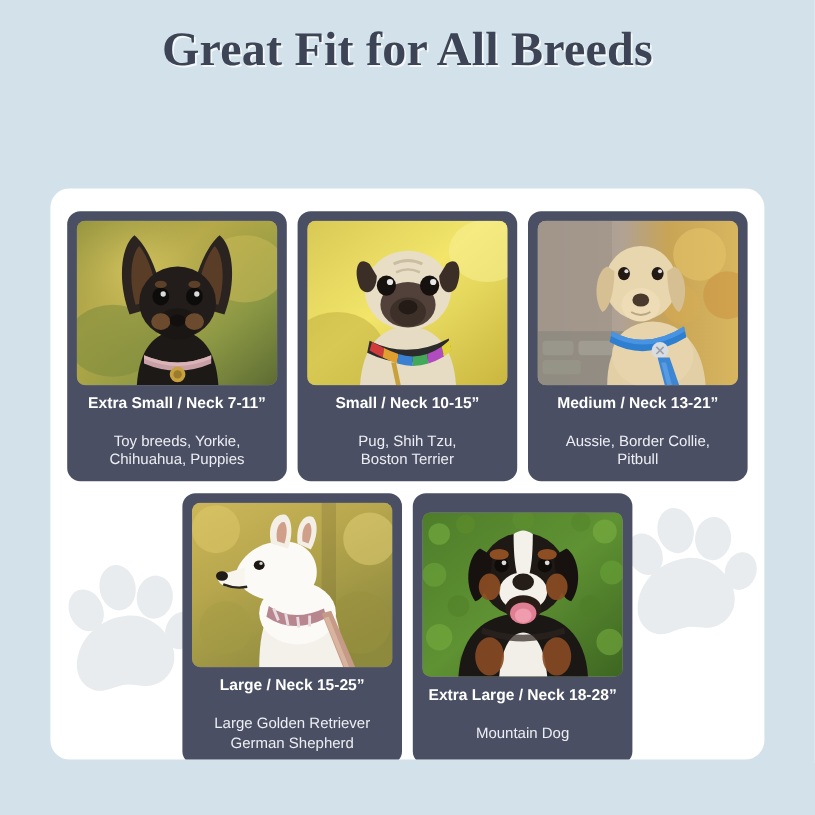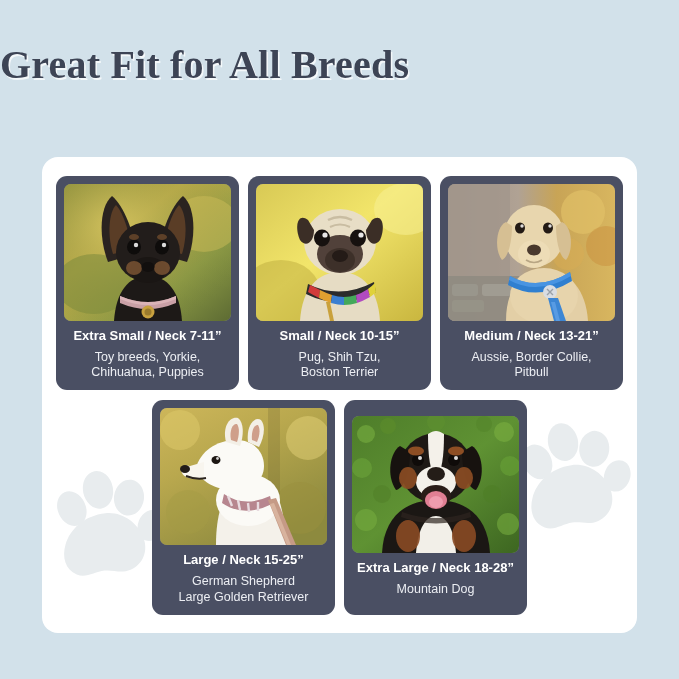--- a/index.html
+++ b/index.html
@@ -15,21 +15,22 @@
   }
   .page {
     position: relative;
     width: 679px;
     height: 679px;
     box-sizing: border-box;
   }
 
   
   .header {
-    padding-top: 44px;
+    padding-top: 20px;
+    text-align: center;
   }
   .title {
     font-family: "Liberation Serif", "DejaVu Serif", serif;
     font-weight: bold;
     font-size: 40px;
     line-height: 1.06;
     color: #3d4455;
     letter-spacing: 0.2px;
     text-shadow: 1.5px 1.5px 0 rgba(255,255,255,0.75);
     margin: 0;
@@ -108,21 +109,21 @@
     margin-top: 8px;
     text-align: center;
     line-height: 1.15;
     white-space: nowrap;
   }
   .card-desc {
     color: #eceef3;
     font-size: 12.5px;
     text-align: center;
     line-height: 1.22;
-    margin-top: 6px;
+    margin-top: 17px;
   }
   .card-desc span { display: block; white-space: nowrap; }
 </style>
 </head>
 <body>
 
 <div class="page">
 
   <div class="header">
     <h1 class="title">Great Fit for All Breeds</h1>
@@ -363,22 +364,22 @@
 
               <path d="M64 86 Q84 100 110 88 L112 96 Q84 110 62 95 Z" fill="#b7868f"></path>
               <path d="M68 88 L72 98 M78 92 L80 102 M88 95 L89 104 M98 94 L98 103" stroke="#e8dbe0" stroke-width="2.4"></path>
 
               <path d="M108 92 L126 137 L136 137 L116 90 Z" fill="#c59a86"></path>
               <path d="M110 96 L127 137 L131 137 L114 95 Z" fill="#e0bda8" opacity="0.7"></path>
             </svg>
           </div>
           <div class="card-title">Large / Neck 15-25”</div>
           <div class="card-desc">
+            <span>Large Golden Retriever</span>
             <span>German Shepherd</span>
-            <span>Large Golden Retriever</span>
           </div>
         </div>
 
         <div class="card">
           <div class="card-photo">
             <svg viewBox="0 0 167 137" preserveAspectRatio="xMidYMid slice">
               <defs>
                 <linearGradient id="bgXL" x1="0" y1="0" x2="1" y2="1">
                   <stop offset="0%" stop-color="#4e7d2a"></stop>
                   <stop offset="50%" stop-color="#5f9233"></stop>

